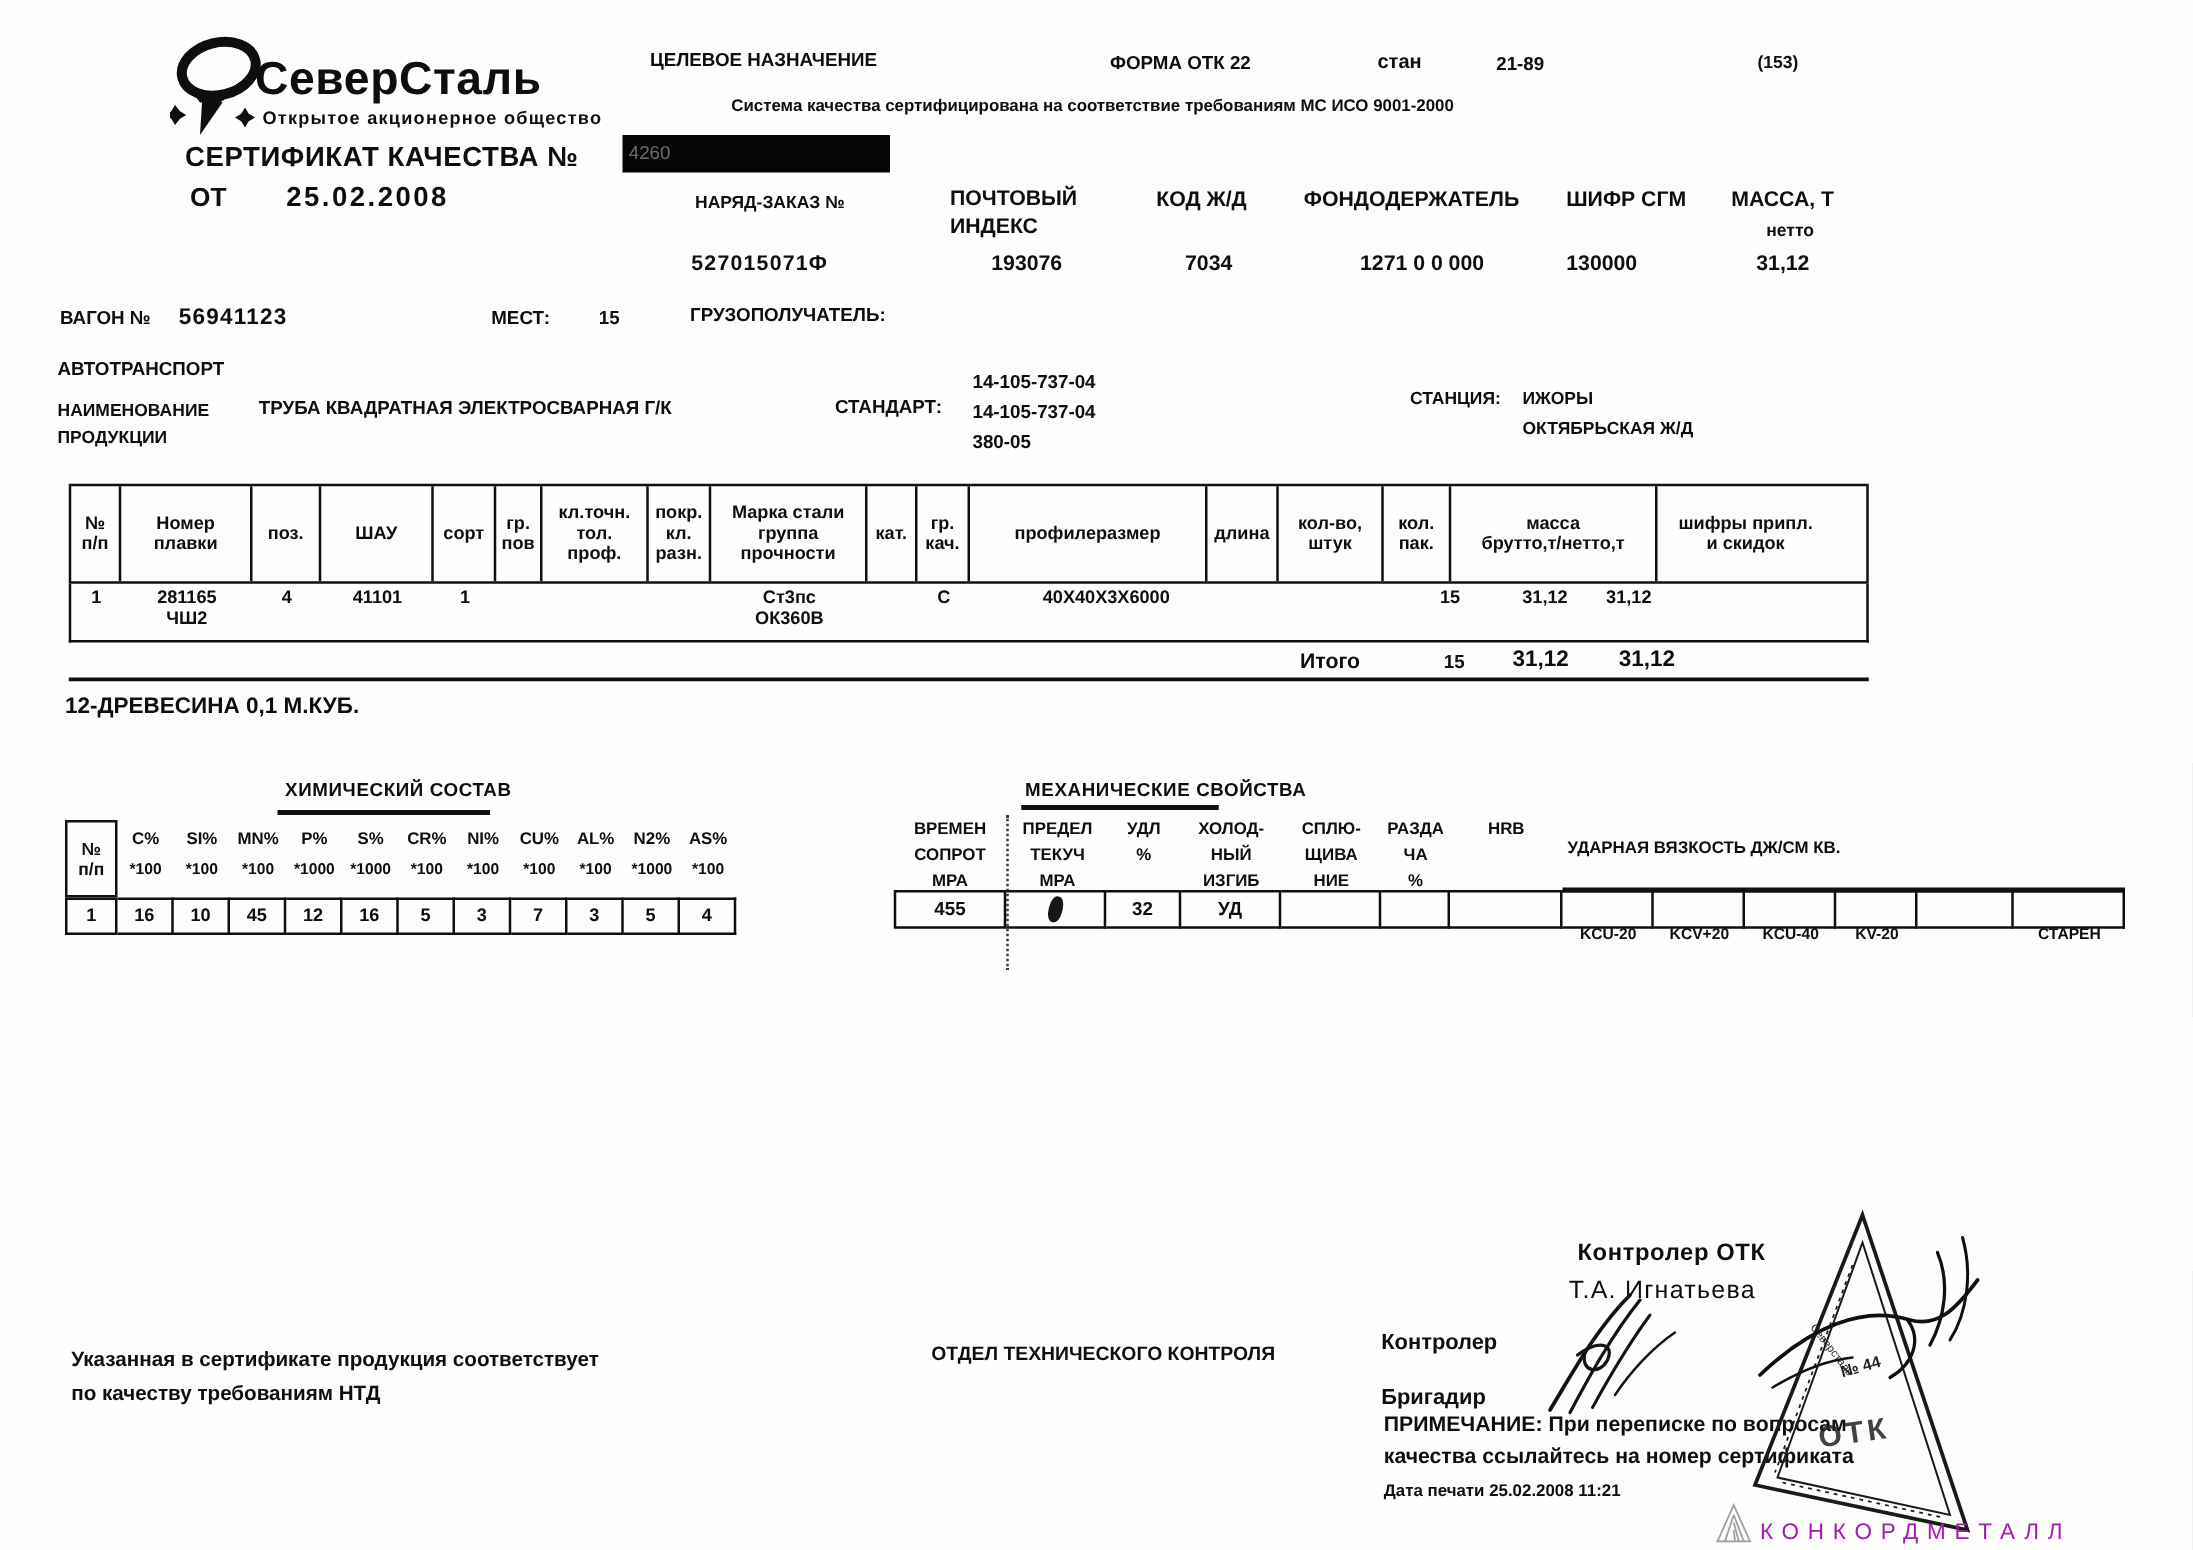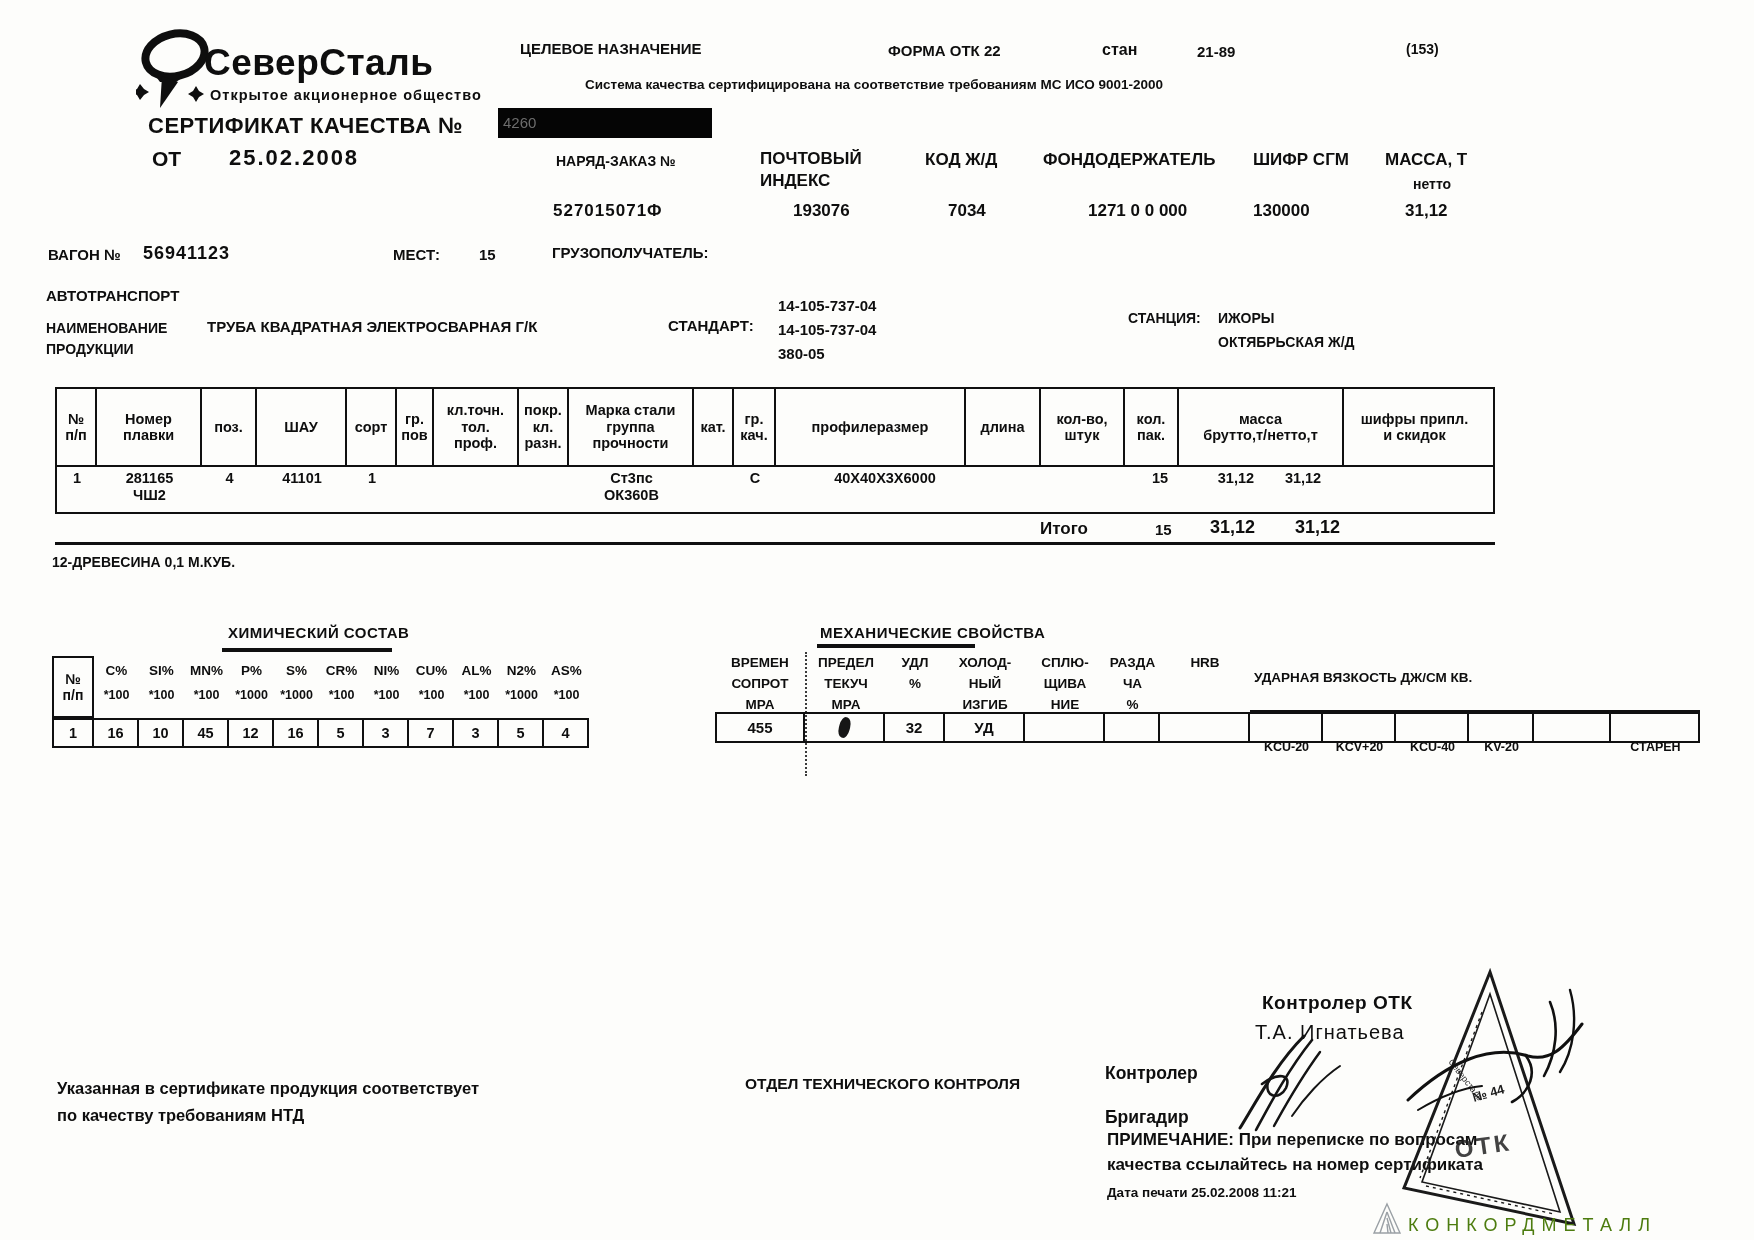--- a/index.html
+++ b/index.html
@@ -24,21 +24,21 @@
        display:flex;align-items:center;justify-content:center;font-weight:700;font-size:14.5px}
   .chv:first-child{border-left:2px solid #101010;flex:0 0 42px}
   
   .mecol{flex:0 0 auto;box-sizing:border-box;text-align:center;font-weight:700;font-size:13.5px;
          line-height:21px;white-space:pre-line}
   .mev{flex:0 0 auto;box-sizing:border-box;border:2px solid #101010;border-left:none;height:31px;
        display:flex;align-items:center;justify-content:center;font-weight:700;font-size:15px}
   .mev:first-child{border-left:2px solid #101010}
   .smudge{display:inline-block;width:11px;height:21px;background:#161616;border-radius:45%;
           transform:rotate(14deg)}
-  .wm{color:#4d7c0f;letter-spacing:7px;font-size:18px}
+  .wm{color:#a21caf;letter-spacing:7px;font-size:18px}
 </style>
 </head>
 <body>
 
 <div id="page">
 
   <svg class="ab" style="left:136px;top:26px" width="74" height="92" viewBox="0 0 74 92">
     <ellipse cx="39" cy="29" rx="30" ry="21" fill="none" stroke="#0e0e0e" stroke-width="8" transform="rotate(-14 39 29)"></ellipse>
     <path d="M12 40 Q 30 56 58 44 L40 56 L24 56 Z" fill="#0e0e0e"></path>
     <path d="M26 50 L42 56 L24 82 Z" fill="#0e0e0e"></path>
@@ -112,21 +112,21 @@
     <div class="mth" style="width:50px">покр.
 кл.
 разн.</div>
     <div class="mth" style="width:125px">Марка стали
 группа
 прочности</div>
     <div class="mth" style="width:40px">кат.</div>
     <div class="mth" style="width:42px">гр.
 кач.</div>
     <div class="mth" style="width:190px">профилеразмер</div>
-    <div class="mth" style="width:75px">длина</div>
+    <div class="mth" style="width:57px">длина</div>
     <div class="mth" style="width:84px">кол-во,
 штук</div>
     <div class="mth" style="width:54px">кол.
 пак.</div>
     <div class="mth" style="width:165px">масса
 брутто,т/нетто,т</div>
     <div class="mth" style="width:141px">шифры припл.
 и скидок</div>
   </div>
 
@@ -154,21 +154,21 @@
     </div>
     <div class="mtd" style="width:141px"></div>
   </div>
 
   <div class="ab b" style="left:1040px;top:519px;font-size:17px">Итого</div>
   <div class="ab b" style="left:1155px;top:521px;font-size:15px">15</div>
   <div class="ab b" style="left:1210px;top:517px;font-size:18px">31,12</div>
   <div class="ab b" style="left:1295px;top:517px;font-size:18px">31,12</div>
   <div class="rule" style="left:55px;top:542px;width:1440px;height:3px"></div>
 
-  <div class="ab b" style="left:52px;top:554px;font-size:14px">12-ДРЕВЕСИНА 0,1 М.КУБ.</div>
+  <div class="ab b" style="left:52px;top:554px;font-size:18px">12-ДРЕВЕСИНА 0,1 М.КУБ.</div>
 
   <div class="ab b" style="left:228px;top:624px;font-size:15px;letter-spacing:0.5px">ХИМИЧЕСКИЙ СОСТАВ</div>
   <div class="rule" style="left:222px;top:648px;width:170px;height:4px"></div>
 
   <div class="ab" style="left:52px;top:656px;display:flex">
     <div style="flex:0 0 42px;height:62px;box-sizing:border-box;border:2.5px solid #101010;display:flex;
                 align-items:center;justify-content:center;text-align:center;font-weight:700;font-size:14px;line-height:16px">№
 п/п</div>
     <div class="chcol" style="padding-top:7px"><div class="chname">C%</div><div class="chmult">*100</div></div>
     <div class="chcol" style="padding-top:7px"><div class="chname">SI%</div><div class="chmult">*100</div></div>

